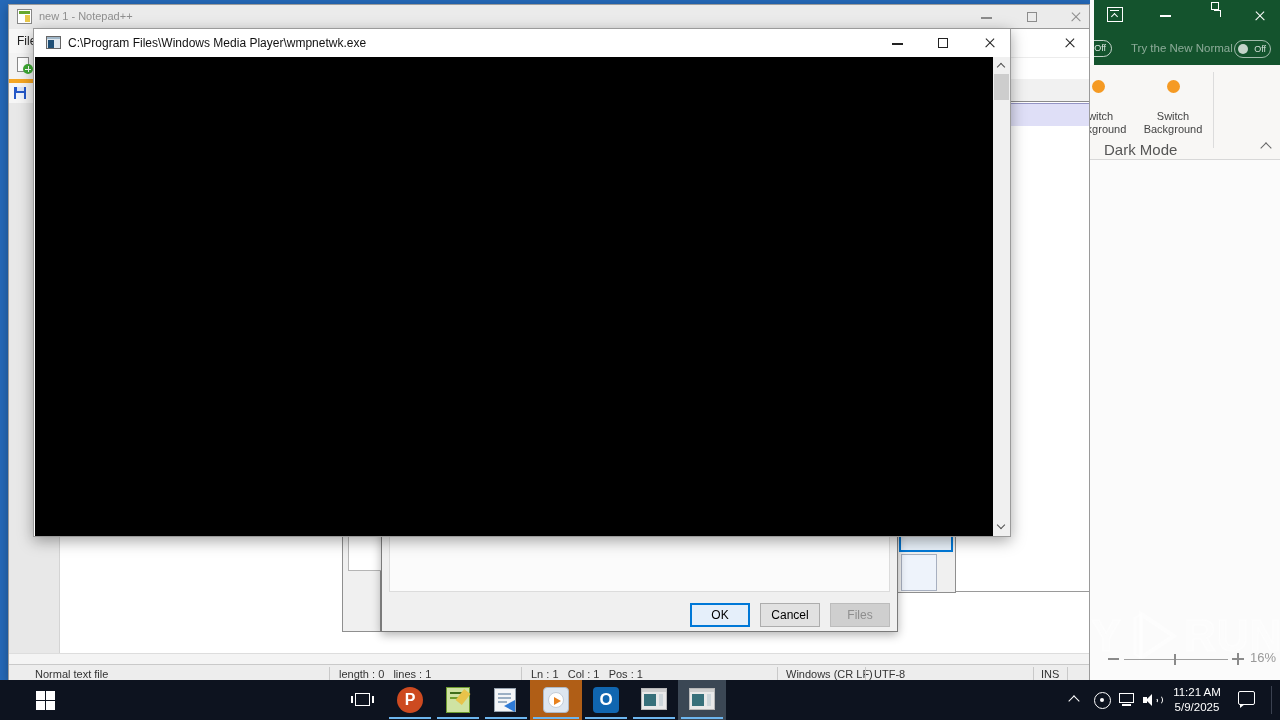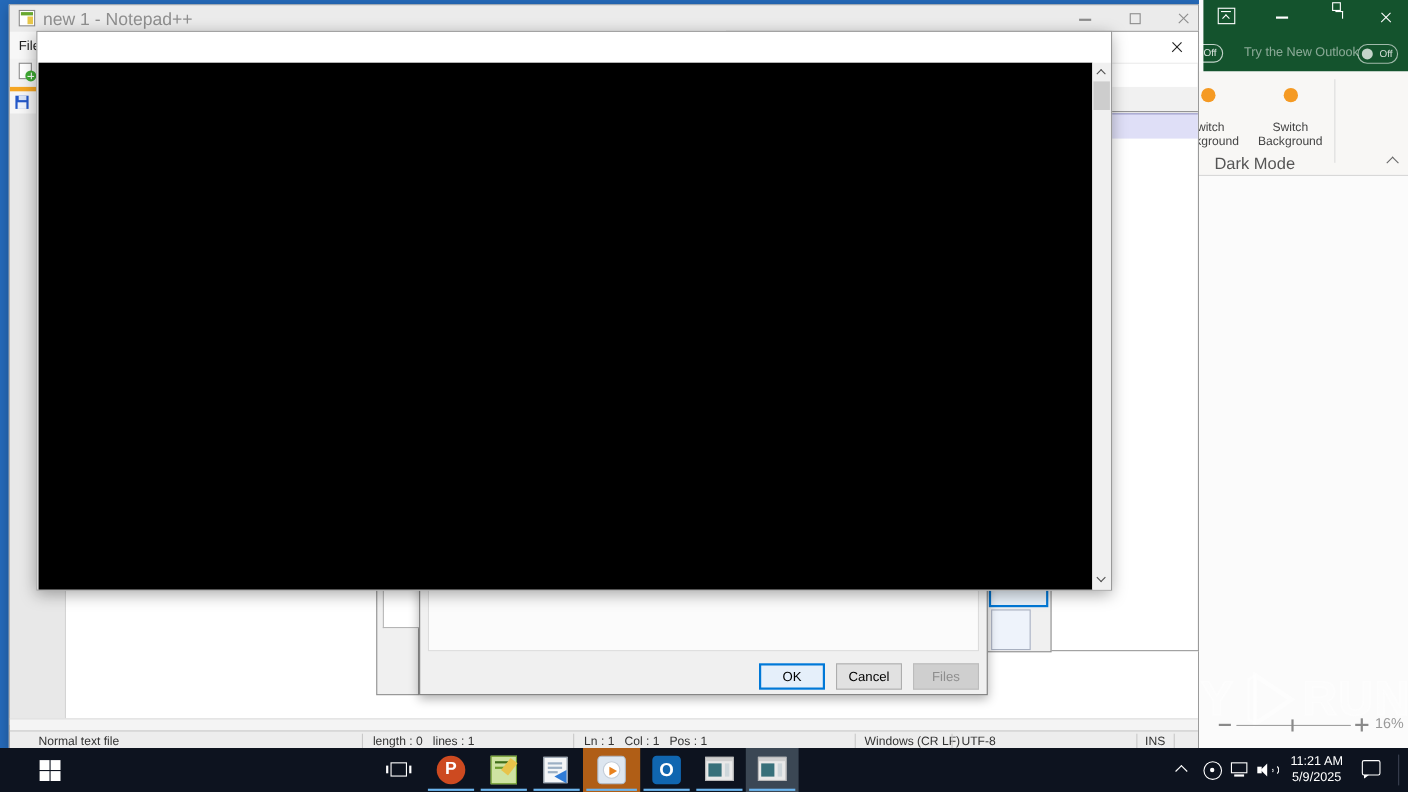--- a/index.html
+++ b/index.html
@@ -12,21 +12,21 @@
   .xg::after{transform:translate(-50%,-50%) rotate(-45deg);}
   .chev{display:inline-block;width:7px;height:7px;border-left:1.6px solid currentColor;border-top:1.6px solid currentColor;}
   .chev.up{transform:rotate(45deg);}
   .chev.down{transform:rotate(225deg);}
   .mind{display:inline-block;width:11px;height:1.5px;background:currentColor;}
   .sq{display:inline-block;width:10px;height:10px;border:1.3px solid currentColor;box-sizing:border-box;}
   .restore{position:relative;width:10px;height:10px;}
   .restore::before{content:"";position:absolute;left:2px;bottom:0;width:8px;height:8px;border:1.2px solid currentColor;box-sizing:border-box;}
   .restore::after{content:"";position:absolute;left:5px;top:0px;width:7px;height:7px;border:1.2px solid currentColor;border-left:none;border-bottom:none;box-sizing:border-box;}
   
-  .np-title{font-size:16px;color:#8f8f8f;}
+  .np-title{font-size:11px;color:#8f8f8f;}
   .statustxt{font-size:11px;color:#333;white-space:pre;}
   
   .btn{box-sizing:border-box;font-size:12px;text-align:center;line-height:20px;}
   
   .olctl{color:#fff;}
   .ribbon-label{font-size:11px;color:#444;text-align:center;line-height:13px;}
   
   .tb-underline{position:absolute;bottom:1px;left:3px;right:3px;height:2px;background:#6db6ef;}
   .trayicon{color:#fff;}
   input.searchbox{position:absolute;left:34px;top:0;width:220px;height:30px;border:none;outline:none;background:transparent;
@@ -125,20 +125,36 @@
   </div>
 
   <div class="abs" style="left:381px;top:440px;width:517px;height:192px;background:#f0f0f0;border:1px solid #7a7a7a;box-sizing:border-box;box-shadow:0 3px 9px rgba(0,0,0,0.3);">
     <div class="abs" style="left:7px;top:8px;width:501px;height:143px;background:#fbfbfb;border:1px solid #dcdcdc;box-sizing:border-box;"></div>
     <div class="abs btn" style="left:308px;top:162px;width:60px;height:24px;background:#e5effa;border:2px solid #0078d7;line-height:20px;color:#000;">OK</div>
     <div class="abs btn" style="left:378px;top:162px;width:60px;height:24px;background:#e1e1e1;border:1px solid #adadad;line-height:22px;color:#000;">Cancel</div>
     <div class="abs btn" style="left:448px;top:162px;width:60px;height:24px;background:#cfcfcf;border:1px solid #bcbcbc;line-height:22px;color:#8e8e8e;">Files</div>
   </div>
 
   <div class="abs" style="left:33px;top:28px;width:978px;height:509px;background:#fff;border:1px solid #9a9a9a;box-sizing:border-box;box-shadow:0 4px 14px rgba(0,0,0,0.35);">
+    <div class="abs" style="left:0;top:0;width:100%;height:28px;background:#fff;">
+      <div class="abs" style="left:12px;top:7px;width:15px;height:13px;background:#dfe7ee;border:1px solid #666;box-sizing:border-box;">
+        <div class="abs" style="left:0;top:0;width:13px;height:2px;background:#9fb6c8;"></div>
+        <div class="abs" style="left:1px;top:3px;width:6px;height:8px;background:#1f4f76;"></div>
+      </div>
+      <span class="abs" style="left:34px;top:7px;font-size:12px;color:#111;">C:\Program Files\Windows Media Player\wmpnetwk.exe</span>
+      <div class="abs" style="left:848px;top:0;width:32px;height:28px;color:#222;">
+        <span class="mind abs" style="left:10px;top:14px;"></span>
+      </div>
+      <div class="abs" style="left:894px;top:0;width:32px;height:28px;color:#222;">
+        <span class="sq abs" style="left:10px;top:9px;"></span>
+      </div>
+      <div class="abs" style="left:940px;top:0;width:32px;height:28px;color:#222;">
+        <span class="xg abs" style="left:9px;top:7px;width:14px;height:14px;"></span>
+      </div>
+    </div>
     <div class="abs" style="left:1px;top:28px;width:958px;height:479px;background:#000;"></div>
 
     <div class="abs" style="left:959px;top:28px;width:17px;height:479px;background:#f0f0f0;">
       <div class="abs" style="left:0;top:0;width:17px;height:17px;color:#505050;">
         <span class="chev up abs" style="left:5px;top:7px;width:5px;height:5px;"></span>
       </div>
       <div class="abs" style="left:1px;top:17px;width:15px;height:26px;background:#cdcdcd;"></div>
       <div class="abs" style="left:0;top:462px;width:17px;height:17px;color:#505050;">
         <span class="chev down abs" style="left:5px;top:3px;width:5px;height:5px;"></span>
       </div>
@@ -159,21 +175,21 @@
       <div class="abs olctl" style="left:108px;top:4px;width:24px;height:22px;">
         <span class="restore abs" style="left:7px;top:6px;"></span>
       </div>
       <div class="abs olctl" style="left:152px;top:4px;width:26px;height:22px;">
         <span class="xg abs" style="left:6px;top:4px;width:15px;height:15px;"></span>
       </div>
 
       <div class="abs" style="left:-18px;top:40px;width:36px;height:17px;border:1px solid rgba(255,255,255,0.75);border-radius:9px;box-sizing:border-box;">
         <span style="position:absolute;right:5px;top:2px;font-size:9px;color:rgba(255,255,255,0.85);">Off</span>
       </div>
-      <span class="abs" style="left:37px;top:42px;font-size:11.5px;color:rgba(255,255,255,0.5);">Try the New Outlook</span>
+      <span class="abs" style="left:37px;top:42px;font-size:11.5px;color:rgba(255,255,255,0.5);">Try the New Normal</span>
       <div class="abs" style="left:140px;top:40px;width:37px;height:18px;border:1px solid rgba(255,255,255,0.6);border-radius:9px;box-sizing:border-box;">
         <span class="abs" style="left:3px;top:3px;width:10px;height:10px;border-radius:50%;background:rgba(255,255,255,0.75);"></span>
         <span style="position:absolute;right:4px;top:2.5px;font-size:9px;color:rgba(255,255,255,0.8);">Off</span>
       </div>
     </div>
 
     <div class="abs" style="left:0;top:65px;width:190px;height:95px;background:#f8f7f5;border-bottom:1px solid #d8d8d8;box-sizing:border-box;">
       <div class="abs" style="left:-28px;top:5px;width:70px;height:78px;">
         <span class="abs" style="left:30px;top:10px;width:13px;height:13px;border-radius:50%;background:#f59a23;"></span>
         <div class="ribbon-label abs" style="left:3px;top:40px;width:64px;">Switch Background</div>

